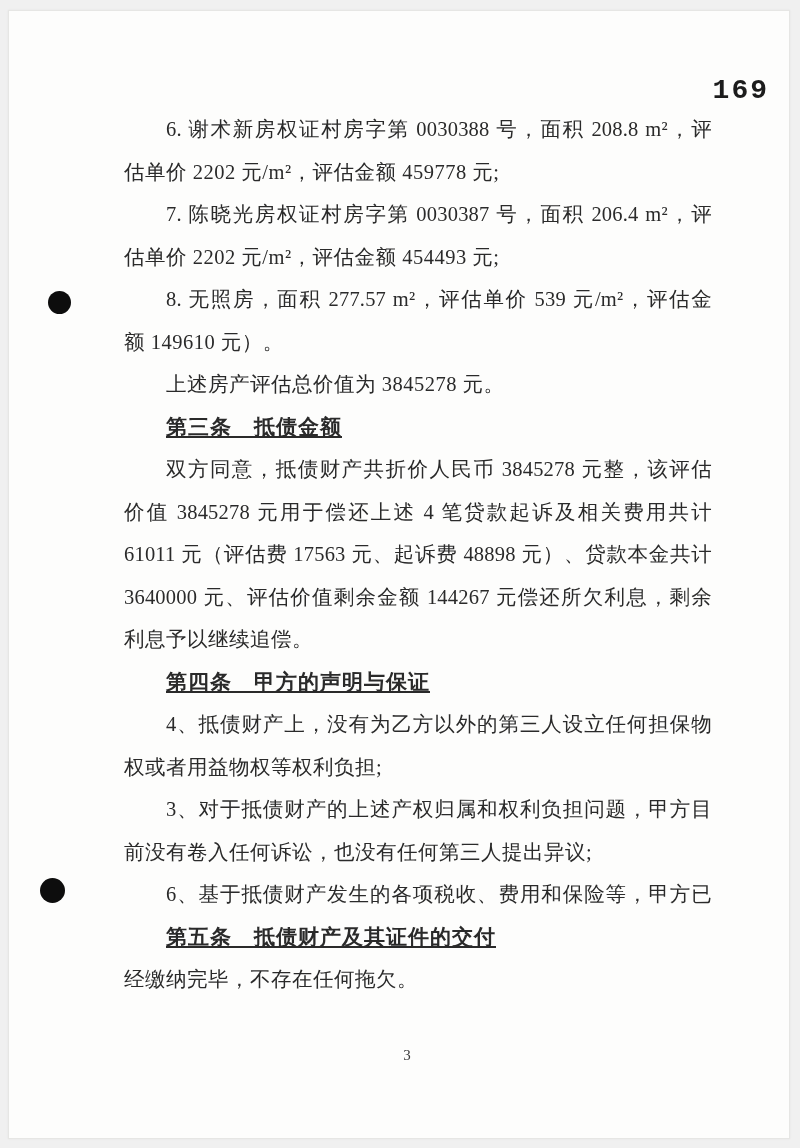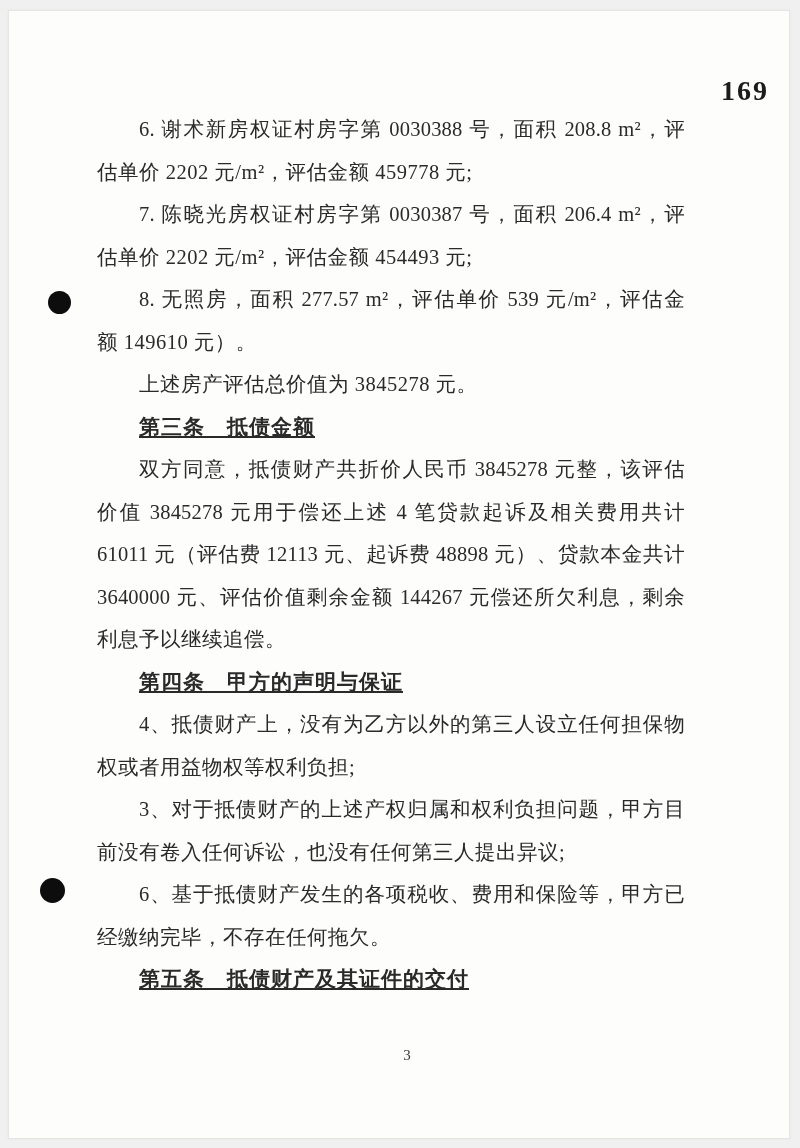--- a/index.html
+++ b/index.html
@@ -23,36 +23,36 @@
     position: absolute;
     left: 8px; top: 10px;
     width: 782px; height: 1129px;
     background: var(--page-bg);
     border: 1px solid #e6e6e4;
     box-shadow: 0 0 2px rgba(0,0,0,0.06);
   }
   .stamp-number {
     position: absolute;
     top: 64px; right: 20px;
-    font-family: Liberation Serif, serif;
+    font-family: Liberation Mono, monospace;
     font-weight: bold;
     font-size: 28px;
     letter-spacing: 2px;
     color: #1c1c1c;
   }
   .punch {
     position: absolute;
     border-radius: 50%;
     background: #0d0d0d;
   }
   .punch-1 { left: 39px; top: 280px; width: 23px; height: 23px; }
   .punch-2 { left: 31px; top: 867px; width: 25px; height: 25px; }
   .textblock {
     position: absolute;
-    left: 88px; top: 97px;
+    left: 115px; top: 97px;
     width: 588px;
     color: var(--ink);
   }
   .line {
     height: 42.5px;
     line-height: 42.5px;
     font-size: 20.5px;
     white-space: nowrap;
     letter-spacing: 0.5px;
     overflow: visible;
@@ -96,28 +96,28 @@
         <div class="line indent justify">6. 谢术新房权证村房字第 0030388 号，面积 208.8 m²，评</div>
         <div class="line">估单价 2202 元/m²，评估金额 459778 元;</div>
         <div class="line indent justify">7. 陈晓光房权证村房字第 0030387 号，面积 206.4 m²，评</div>
         <div class="line">估单价 2202 元/m²，评估金额 454493 元;</div>
         <div class="line indent justify">8. 无照房，面积 277.57 m²，评估单价 539 元/m²，评估金</div>
         <div class="line">额 149610 元）。</div>
         <div class="line indent">上述房产评估总价值为 3845278 元。</div>
         <div class="line heading indent">第三条　抵债金额</div>
         <div class="line indent justify">双方同意，抵债财产共折价人民币 3845278 元整，该评估</div>
         <div class="line justify">价值 3845278 元用于偿还上述 4 笔贷款起诉及相关费用共计</div>
-        <div class="line justify">61011 元（评估费 12113 元、起诉费 48898 元）、贷款本金共计</div>
+        <div class="line justify">61011 元（评估费 17563 元、起诉费 48898 元）、贷款本金共计</div>
         <div class="line justify">3640000 元、评估价值剩余金额 144267 元偿还所欠利息，剩余</div>
         <div class="line">利息予以继续追偿。</div>
         <div class="line heading indent">第四条　甲方的声明与保证</div>
         <div class="line indent justify">4、抵债财产上，没有为乙方以外的第三人设立任何担保物</div>
         <div class="line">权或者用益物权等权利负担;</div>
         <div class="line indent justify">3、对于抵债财产的上述产权归属和权利负担问题，甲方目</div>
         <div class="line">前没有卷入任何诉讼，也没有任何第三人提出异议;</div>
         <div class="line indent justify">6、基于抵债财产发生的各项税收、费用和保险等，甲方已</div>
+        <div class="line heading indent">第五条　抵债财产及其证件的交付</div>
         <div class="line">经缴纳完毕，不存在任何拖欠。</div>
-        <div class="line heading indent">第五条　抵债财产及其证件的交付</div>
       </div>
 
     <div class="footer-pagenum">3</div>
   </div>
 </div>
 
 </body></html>

